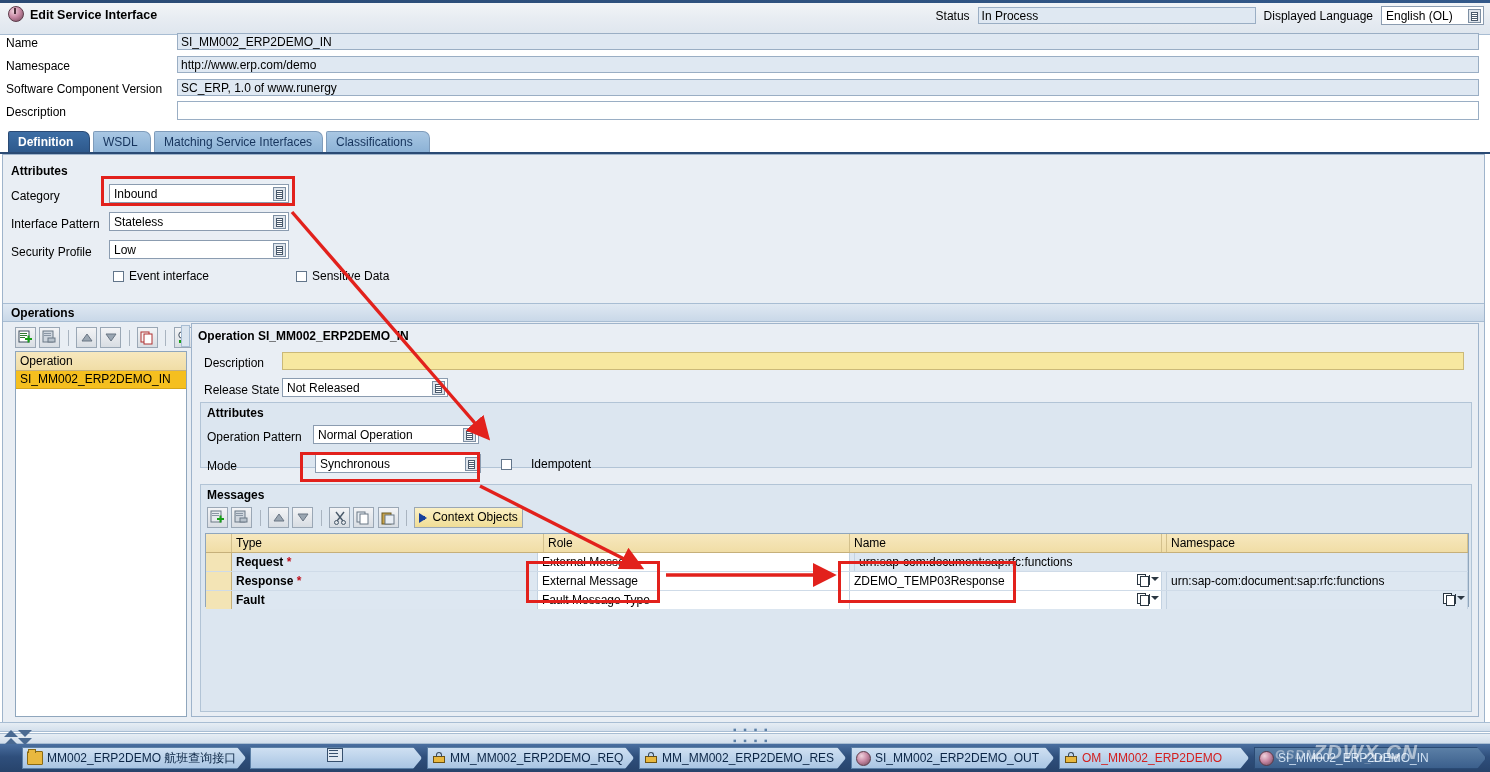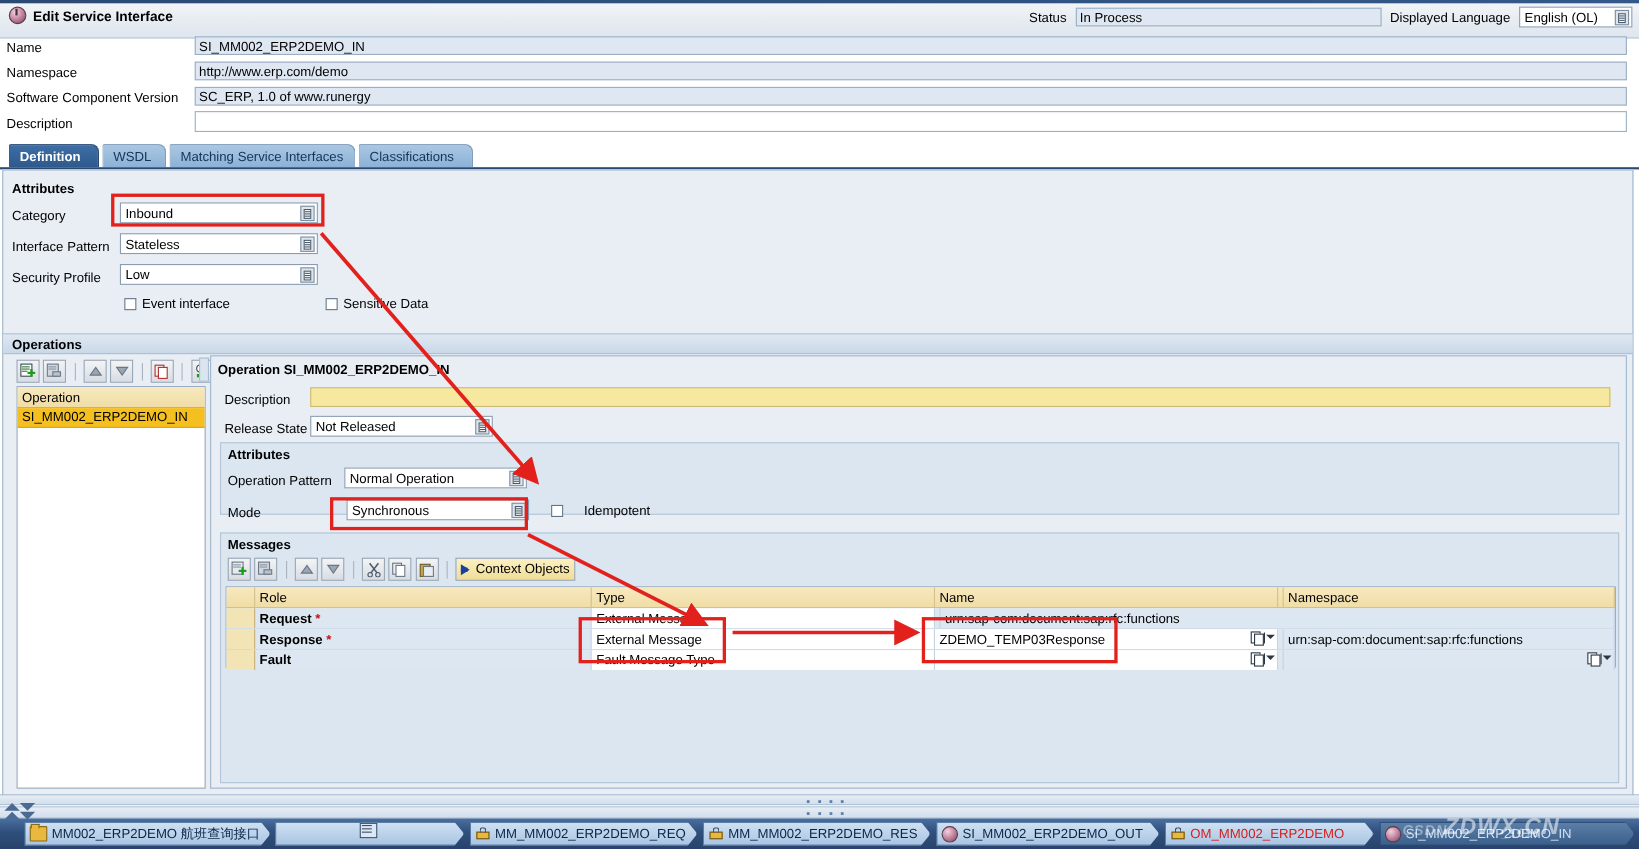--- a/index.html
+++ b/index.html
@@ -451,22 +451,22 @@
           <span class="tsep"></span>
           <span class="ctxbtn">
             <span class="arrow-right"></span>
             <span>Context Objects</span>
           </span>
         </div>
 
         <div class="grid" style="left:4px; top:48px; width:1264px; height:74px;">
           <div class="grid-hdr">
             <div class="cell" style="width:26px;"></div>
+            <div class="cell" style="width:312px;">Type</div>
             <div class="cell" style="width:306px;">Role</div>
-            <div class="cell" style="width:312px;">Type</div>
             <div class="cell" style="width:312px;">Name</div>
             <div class="cell" style="width:4px;"></div>
             <div class="cell" style="flex:1;">Namespace</div>
           </div>
 
           <div class="grow">
             <div class="cell marker" style="width:26px;"></div>
             <div class="cell rolecell" style="width:306px;">
               <span>Request</span><span class="req-star"> *</span>
             </div>

